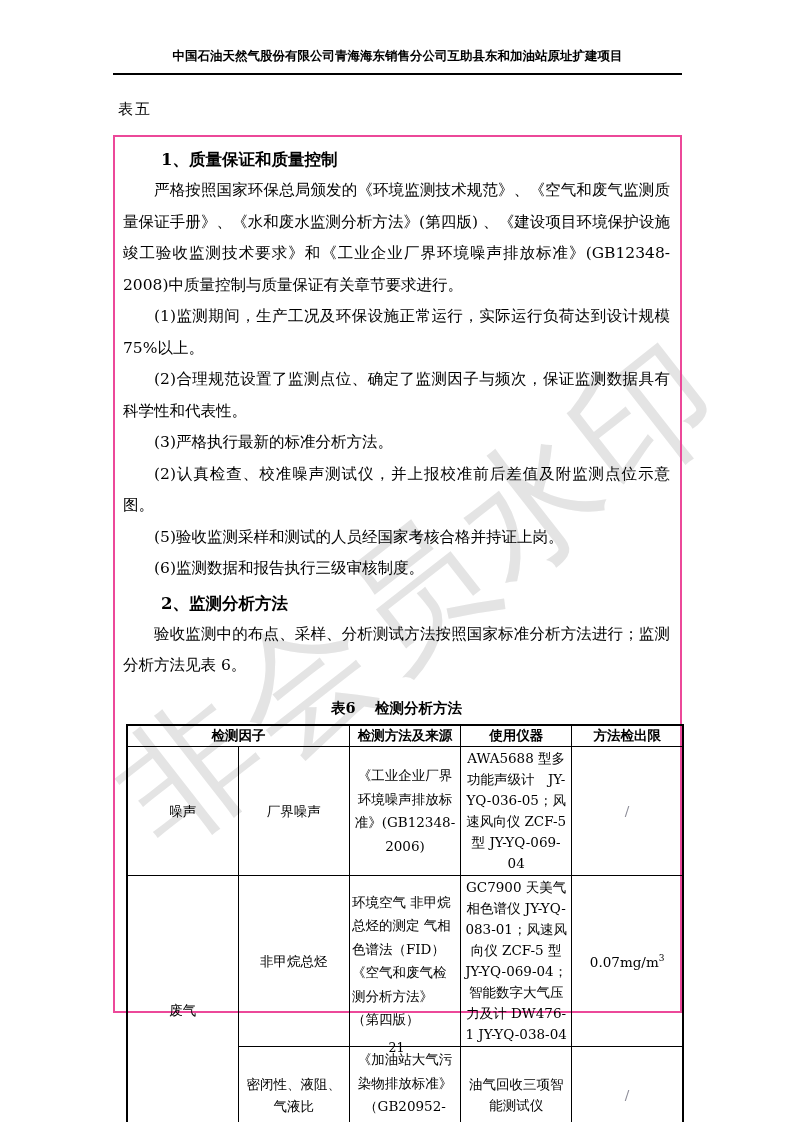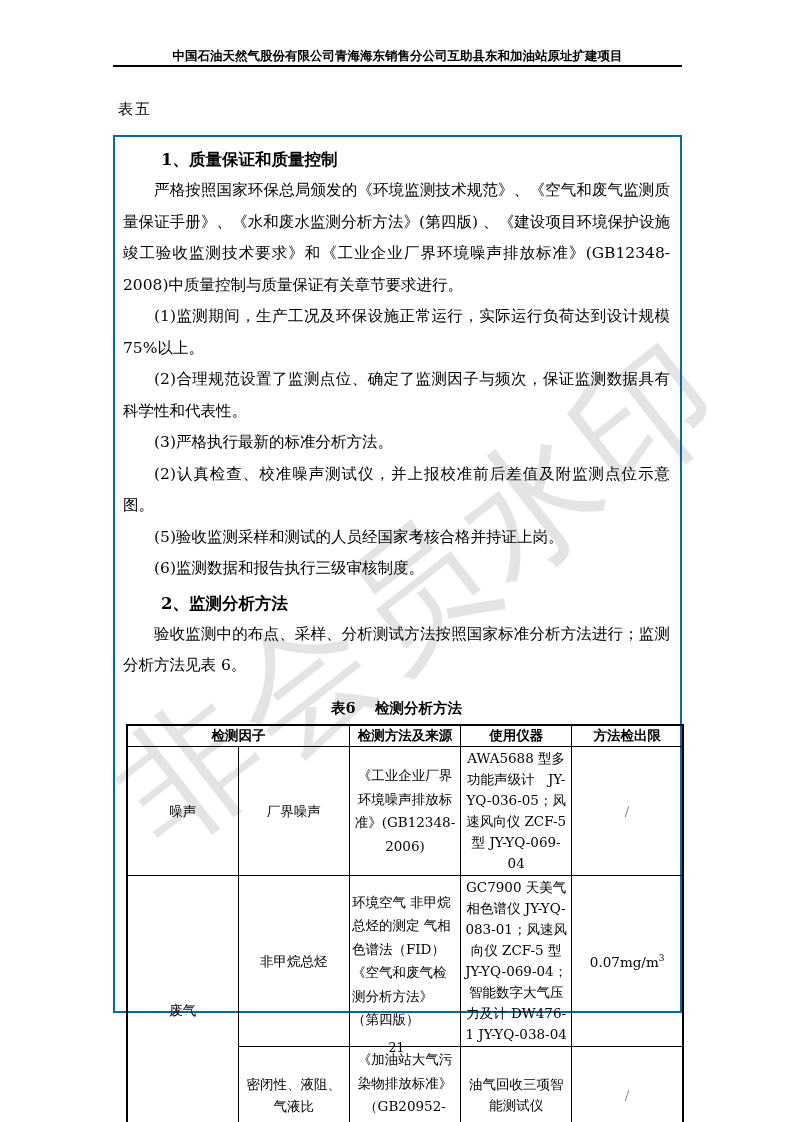--- a/index.html
+++ b/index.html
@@ -28,31 +28,32 @@
     z-index:0;
     user-select:none;
   }
   .content { position:relative; z-index:1; }
   .doc-header {
     position:absolute; left:113px; top:48px;
     width:569px;
     text-align:center;
     font-size:12.5px;
     font-weight:bold;
+    padding-bottom:8px;
     border-bottom:2px solid #000;
   }
   .table-label {
     position:absolute; left:118px; top:100px;
     font-size:15px;
     letter-spacing:2px;
   }
   .outer-box {
     position:absolute; left:113px; top:135px;
     width:569px; height:878px;
-    border:2px solid #0369a1;
+    border:2px solid #ec4899;
     padding:4px 10px 8px 8px;
   }
   .h-section {
     font-size:16.5px;
     font-weight:bold;
     line-height:30px;
     margin-left:38px;
     margin-top:4px;
   }
   .para {

